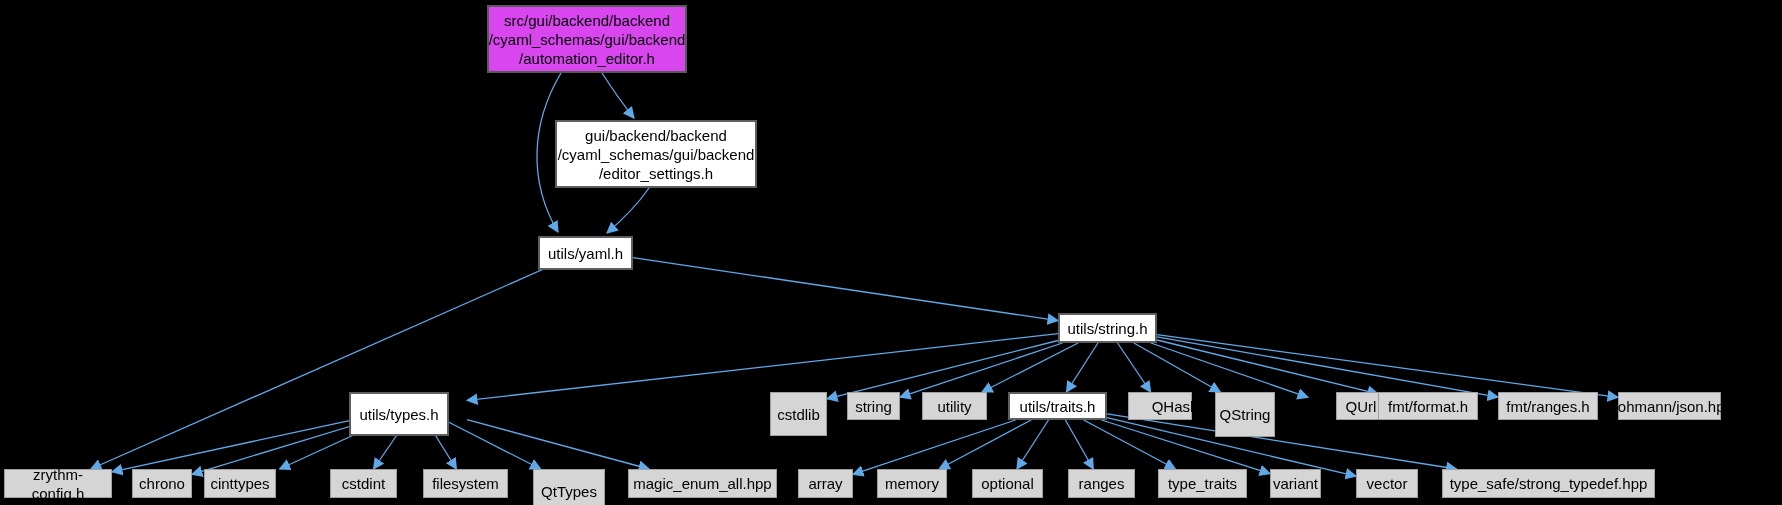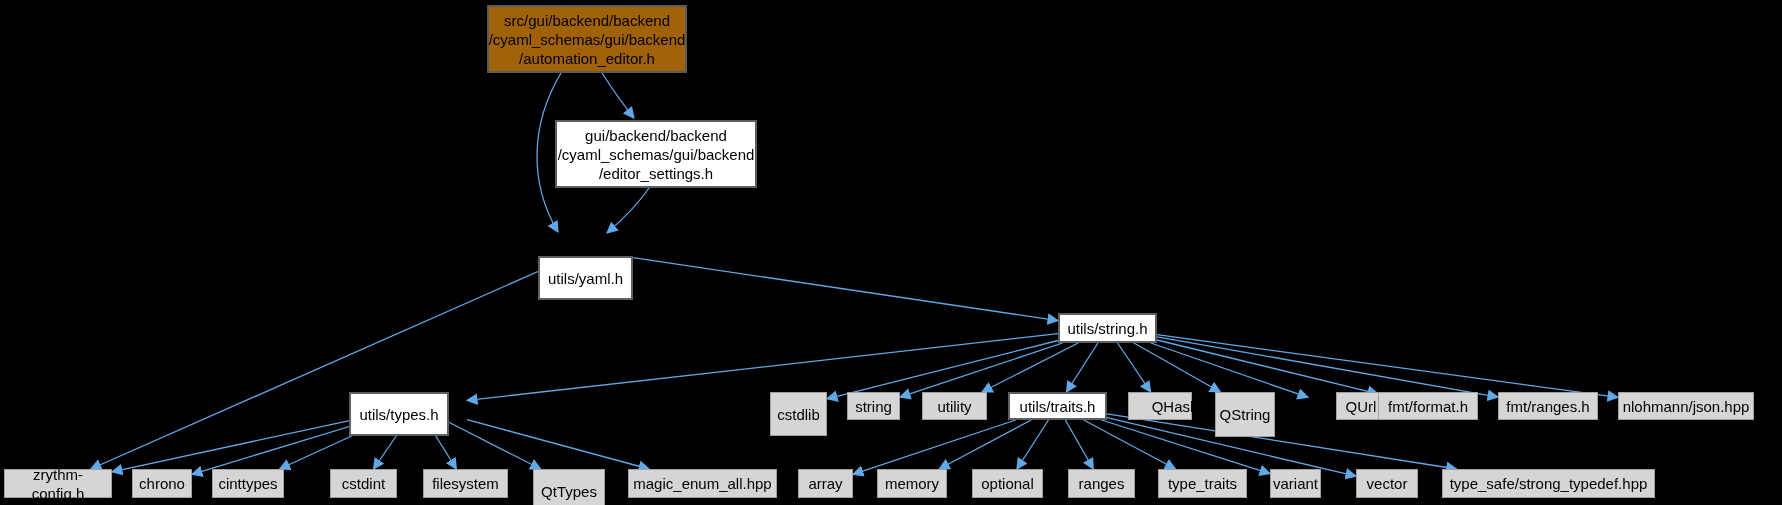--- a/index.html
+++ b/index.html
@@ -14,21 +14,21 @@
   .node{
     position:absolute;
     box-sizing:border-box;
     display:flex;align-items:center;justify-content:center;
     text-align:center;
     font-size:15px;line-height:19px;
     color:#000;
     white-space:pre-line;
     padding:0 4px;
   }
-  .node.main{background:#a16207;border:2px solid #5a5a5a;}
+  .node.main{background:#d946ef;border:2px solid #5a5a5a;}
   .node.doc{background:#ffffff;border:2px solid #5f5f5f;cursor:pointer;}
   .node.ext{background:#d5d5d5;border:1px solid #a0a0a0;}
 </style>
 </head>
 <body>
 
 <div id="canvas">
   <svg id="edges" width="1782" height="505">
     <defs>
       <marker id="arrow" viewBox="0 0 10 10" refX="9" refY="5" markerWidth="9" markerHeight="9" orient="auto-start-reverse">
@@ -69,36 +69,36 @@
         <path d="M 1107.0 413.8 L 1456.6 469.0" fill="none" stroke="#5fa9e8" stroke-width="1.3" marker-end="url(#arrow)"></path>
       </g>
   </svg>
   <div id="nodes">
       <div class="node main" style="left: 487px; top: 5px; width: 200px; height: 68px;">src/gui/backend/backend
 /cyaml_schemas/gui/backend
 /automation_editor.h</div>
       <div class="node doc" style="left: 555px; top: 120px; width: 202px; height: 68px;">gui/backend/backend
 /cyaml_schemas/gui/backend
 /editor_settings.h</div>
-      <div class="node doc" style="left: 538px; top: 236px; width: 95px; height: 44px; margin-top: 20px;">utils/yaml.h</div>
+      <div class="node doc" style="left: 538px; top: 236px; width: 95px; height: 34px;">utils/yaml.h</div>
       <div class="node doc" style="left: 1058px; top: 313px; width: 99px; height: 30px;">utils/string.h</div>
       <div class="node doc" style="left: 349px; top: 392px; width: 100px; height: 44px;">utils/types.h</div>
       <div class="node doc" style="left: 1008px; top: 392px; width: 99px; height: 28px;">utils/traits.h</div>
       <div class="node ext" style="left: 770px; top: 392px; width: 57px; height: 44px;">cstdlib</div>
       <div class="node ext" style="left: 847px; top: 392px; width: 53px; height: 28px;">string</div>
       <div class="node ext" style="left: 922px; top: 392px; width: 65px; height: 28px;">utility</div>
       <div class="node ext" style="left: 1128px; top: 392px; width: 64px; height: 28px; padding-left: 34px;">QHash</div>
       <div class="node ext" style="left: 1215px; top: 392px; width: 60px; height: 45px;">QString</div>
       <div class="node ext" style="left: 1308px; top: 392px; width: 50px; height: 28px; margin-left: 28px;">QUrl</div>
       <div class="node ext" style="left: 1378px; top: 392px; width: 100px; height: 28px;">fmt/format.h</div>
       <div class="node ext" style="left: 1498px; top: 392px; width: 100px; height: 28px;">fmt/ranges.h</div>
-      <div class="node ext" style="left: 1618px; top: 392px; width: 136px; height: 28px;">nlohmann/json.hpp</div>
+      <div class="node ext" style="left: 1618px; top: 392px; width: 103px; height: 28px;">nlohmann/json.hpp</div>
       <div class="node ext" style="left: 4px; top: 469px; width: 108px; height: 29px;">zrythm-config.h</div>
       <div class="node ext" style="left: 132px; top: 469px; width: 60px; height: 29px;">chrono</div>
-      <div class="node ext" style="left: 212px; top: 469px; width: 72px; height: 29px;">cinttypes</div>
+      <div class="node ext" style="left: 204px; top: 469px; width: 72px; height: 29px;">cinttypes</div>
       <div class="node ext" style="left: 330px; top: 469px; width: 67px; height: 29px;">cstdint</div>
       <div class="node ext" style="left: 423px; top: 469px; width: 85px; height: 29px;">filesystem</div>
       <div class="node ext" style="left: 533px; top: 469px; width: 72px; height: 45px;">QtTypes</div>
       <div class="node ext" style="left: 628px; top: 469px; width: 149px; height: 29px;">magic_enum_all.hpp</div>
       <div class="node ext" style="left: 798px; top: 469px; width: 55px; height: 29px;">array</div>
       <div class="node ext" style="left: 877px; top: 469px; width: 70px; height: 29px;">memory</div>
       <div class="node ext" style="left: 972px; top: 469px; width: 71px; height: 29px;">optional</div>
       <div class="node ext" style="left: 1068px; top: 469px; width: 67px; height: 29px;">ranges</div>
       <div class="node ext" style="left: 1158px; top: 469px; width: 89px; height: 29px;">type_traits</div>
       <div class="node ext" style="left: 1270px; top: 469px; width: 51px; height: 29px;">variant</div>

